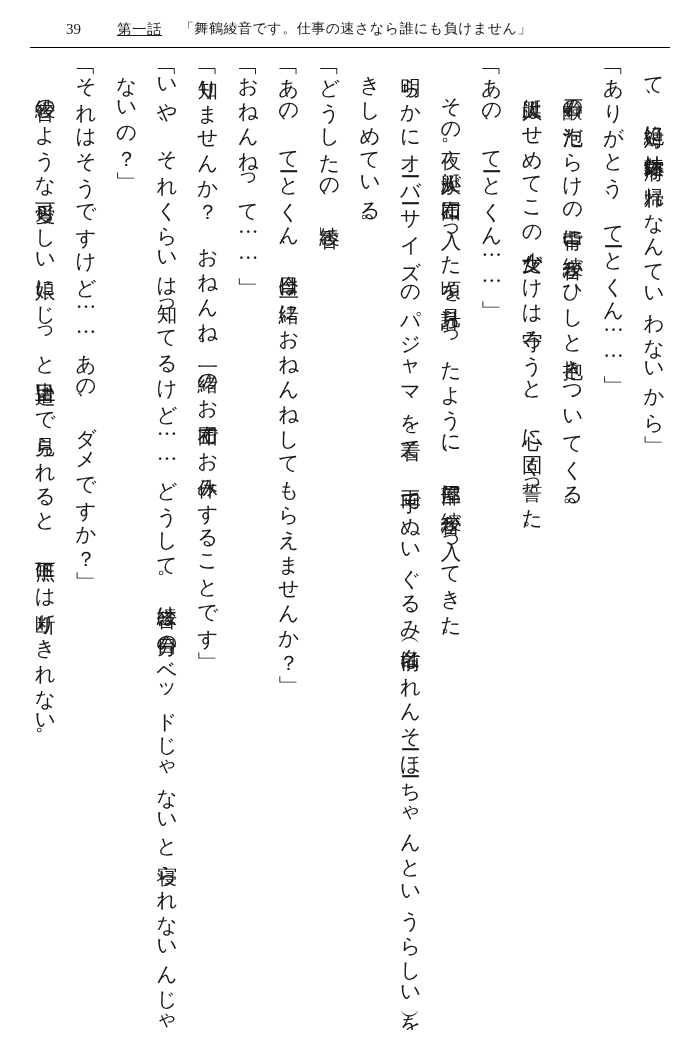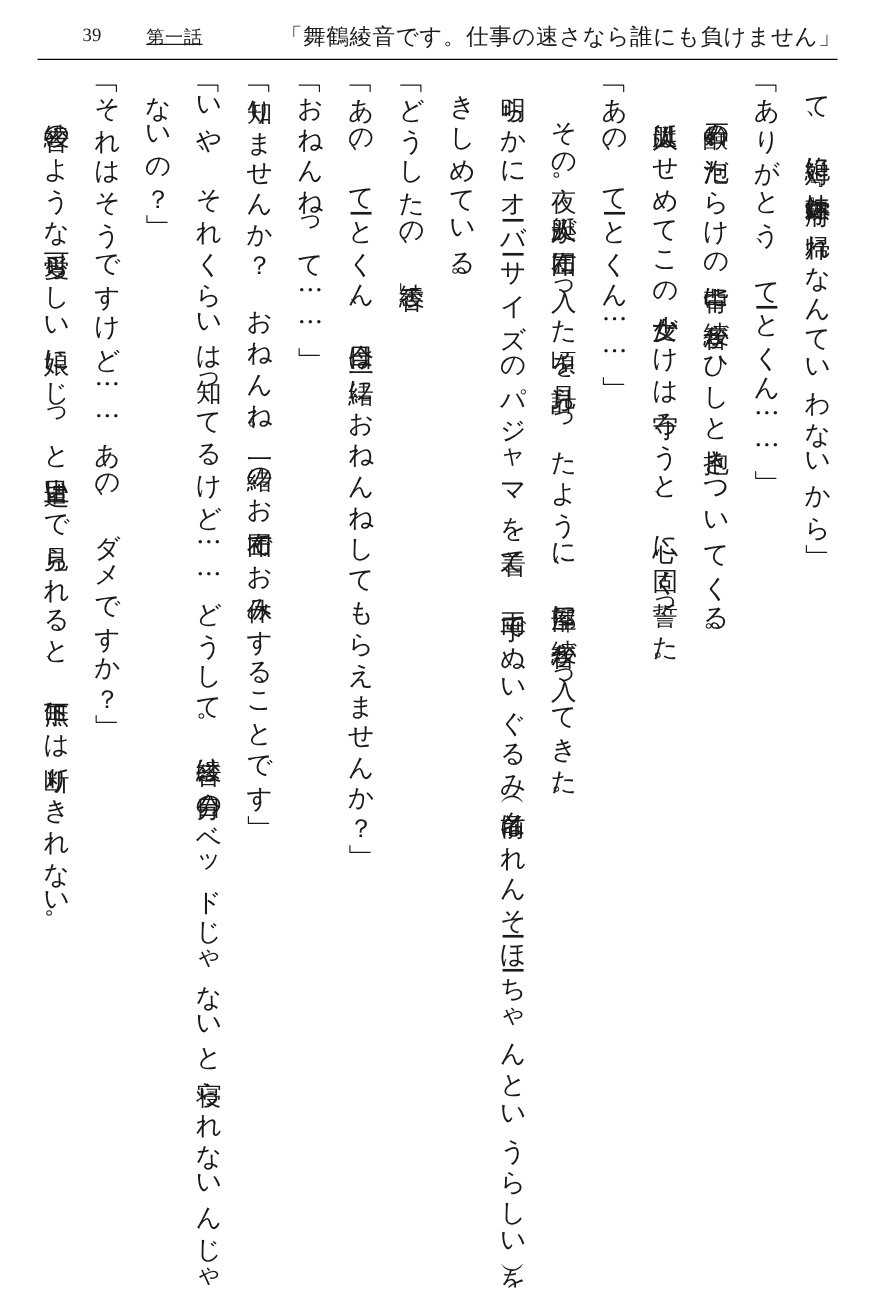--- a/index.html
+++ b/index.html
@@ -40,22 +40,21 @@
   .header .page-num {
     font-size: 15px;
     letter-spacing: 0;
     margin-right: 18px;
   }
   .header .chapter {
     font-size: 14.5px;
     text-decoration: underline;
   }
   .header .sub {
-    font-size: 18px;
-    margin-left: 44px;
+    font-size: 14px;
   }
   .rule {
     border-top: 1px solid #000;
     margin: 3px 4px 0 4px;
   }
   
   .body-area {
     flex: 1;
     margin-top: 14px;
     position: relative;

